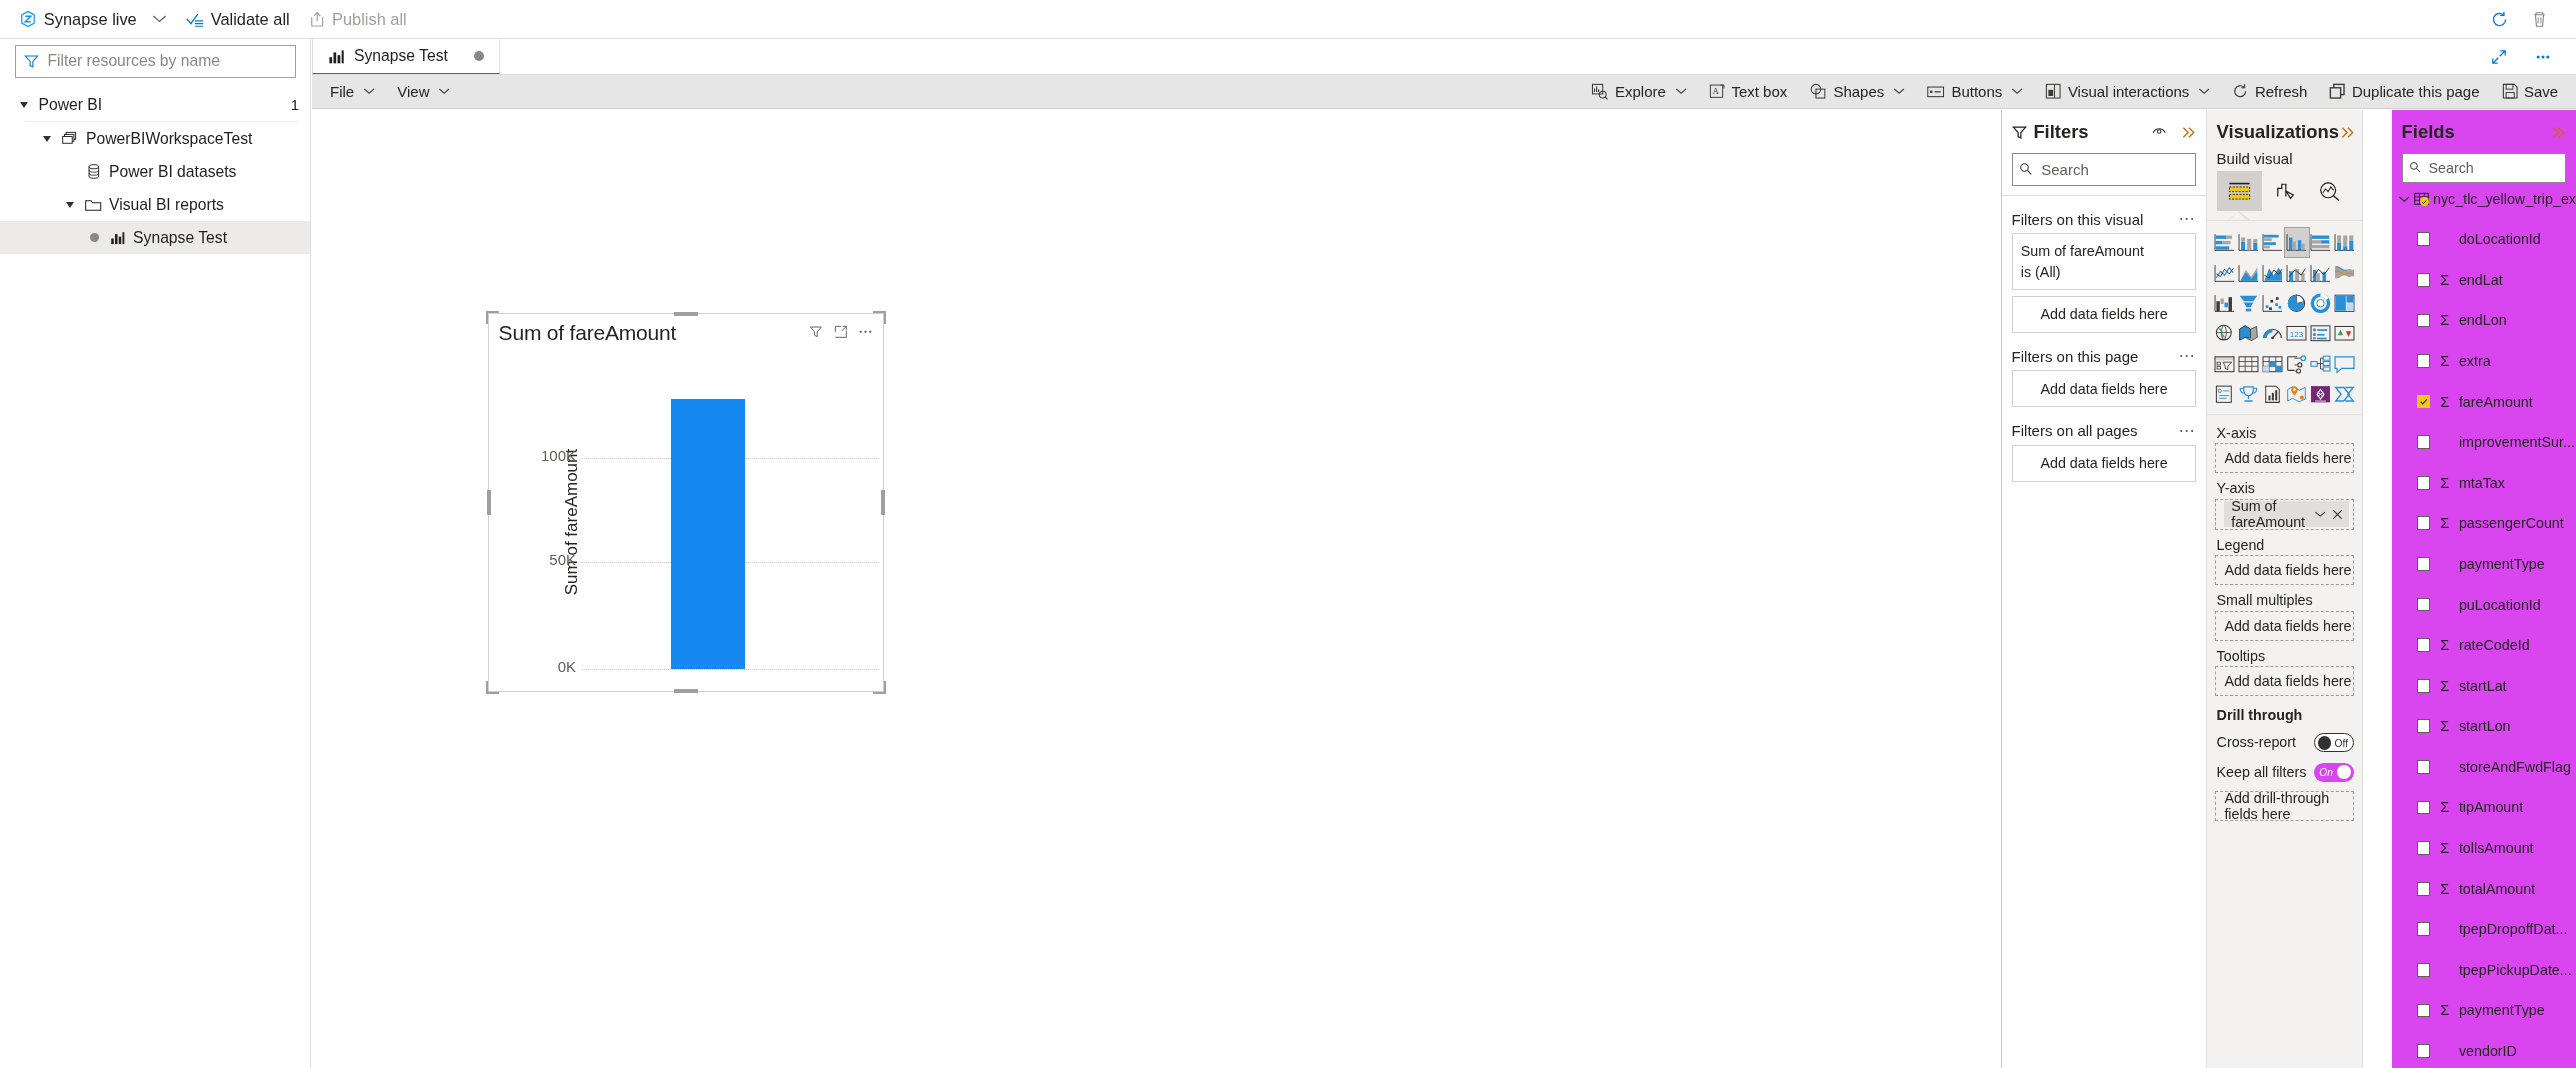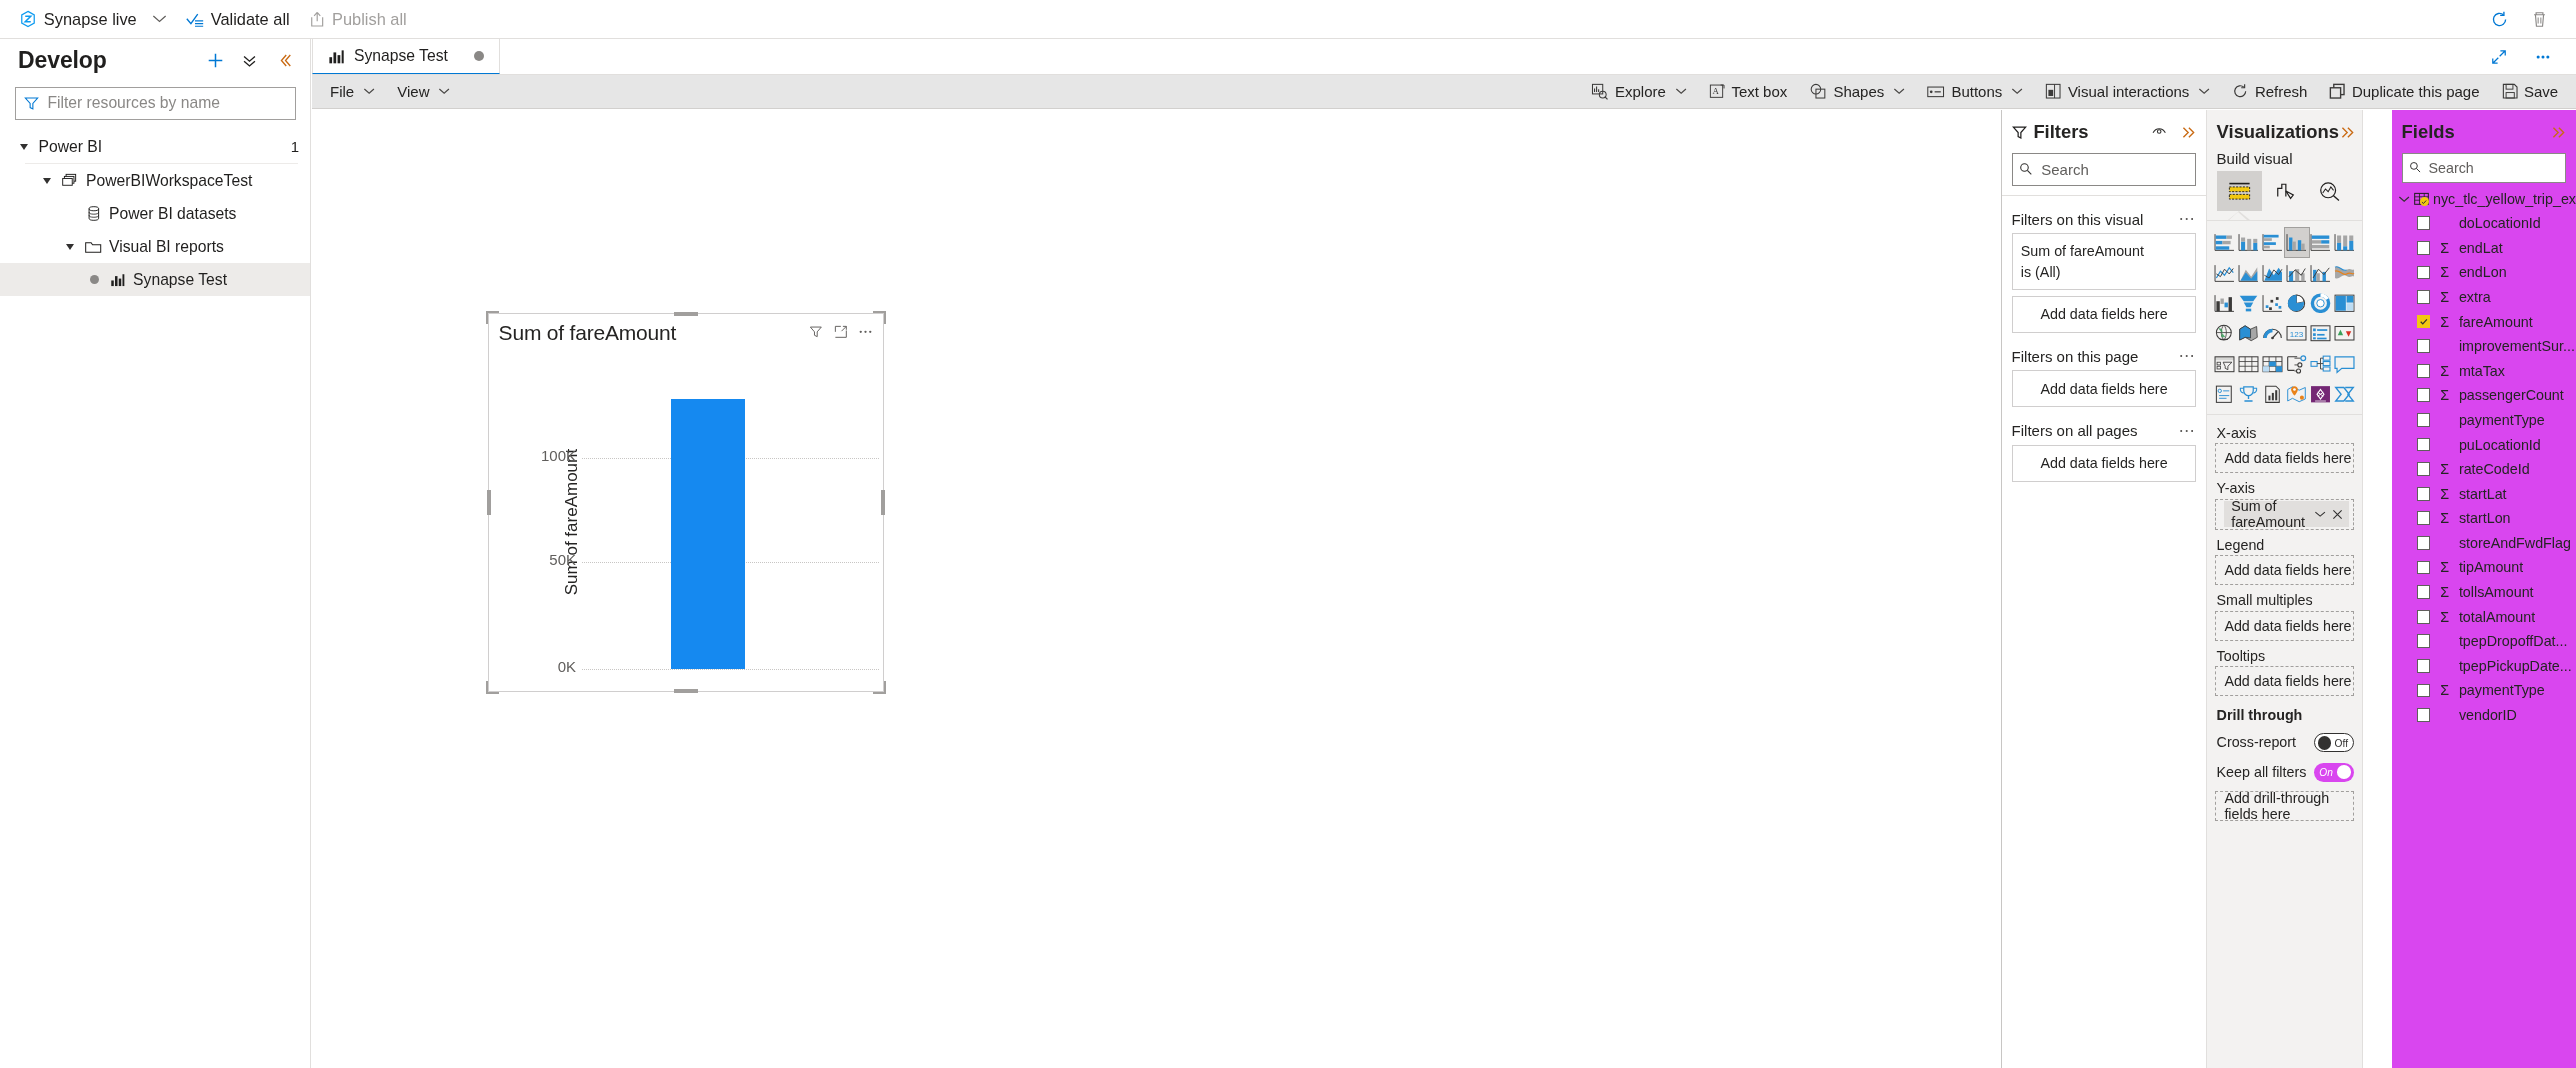--- a/index.html
+++ b/index.html
@@ -214,21 +214,21 @@
     display:flex; align-items:center; gap:6.8px; margin:5.5px 9.6px 0 9.6px;
     height:30px; border:0.7px solid #8a8886; background:#ffffff; padding:0 6.8px;
   }
   .f-search span { color:#605e5c; font-size:14.3px;}
   .ftable-row {
     display:flex; align-items:center; gap:4.1px; padding:8.2px 5.5px 4.1px 5.5px;
     font-size:14.3px; color:#252423; white-space:nowrap;
   }
   .field-row {
     display:flex; align-items:center; height:24.6px; padding-left:24.6px;
-    font-size:14.3px; color:#252423; white-space:nowrap; gap:6.8px;
+    font-size:14.3px; color:#252423; white-space:nowrap; gap:6.8px;margin-top:16px;
   }
   .chk { width:13.7px;height:13.7px;border:0.7px solid #605e5c;background:#fff; flex:0 0 13.7px;}
   .chk.on { background:#f2c811; border-color:#f2c811; display:flex;align-items:center;justify-content:center;}
   .sigma { width:15px; flex:0 0 15px; text-align:center; font-size:14.3px; color:#252423;}
   .fname { overflow:hidden; text-overflow:ellipsis;}
   svg { display:block; }
 </style>
 </head>
 <body>
 
@@ -275,40 +275,20 @@
     <div class="icon-btn">
       <svg width="19" height="19" viewBox="0 0 28 28">
           <path d="M6 7 H22 M9 7 V4 H19 V7 M8 7 L9.5 24 H18.5 L20 7" fill="none" stroke="#8a8886" stroke-width="1.7"></path>
           <path d="M12 11 V20 M16 11 V20" stroke="#8a8886" stroke-width="1.5"></path>
         </svg>
     </div>
   </div>
 </div>
 
 <div class="leftpanel">
-  <div class="lp-header">
-    <div class="lp-title">Develop</div>
-    <div class="lp-actions">
-      <div class="lp-act">
-        <svg width="19" height="19" viewBox="0 0 28 28">
-            <path d="M14 4 V24 M4 14 H24" stroke="#0078d4" stroke-width="2.2"></path>
-          </svg>
-      </div>
-      <div class="lp-act">
-        <svg width="19" height="19" viewBox="0 0 28 28">
-            <path d="M6 8 L14 15 L22 8 M6 15 L14 22 L22 15" fill="none" stroke="#201f1e" stroke-width="2"></path>
-          </svg>
-      </div>
-      <div class="lp-act">
-        <svg width="19" height="19" viewBox="0 0 28 28">
-            <path d="M18 6 L11 14 L18 22 M24 6 L17 14 L24 22" fill="none" stroke="#c96a13" stroke-width="2"></path>
-          </svg>
-      </div>
-    </div>
-  </div>
   <div class="lp-filter-wrap">
     <div class="lp-filter">
       <span>
         <svg width="15" height="15" viewBox="0 0 22 22">
             <path d="M2 3 H20 L13 11 V19 L9 17 V11 Z" fill="none" stroke="#0078d4" stroke-width="1.6"></path>
           </svg>
       </span>
       <span class="lp-filter-text">Filter resources by name</span>
     </div>
   </div>

